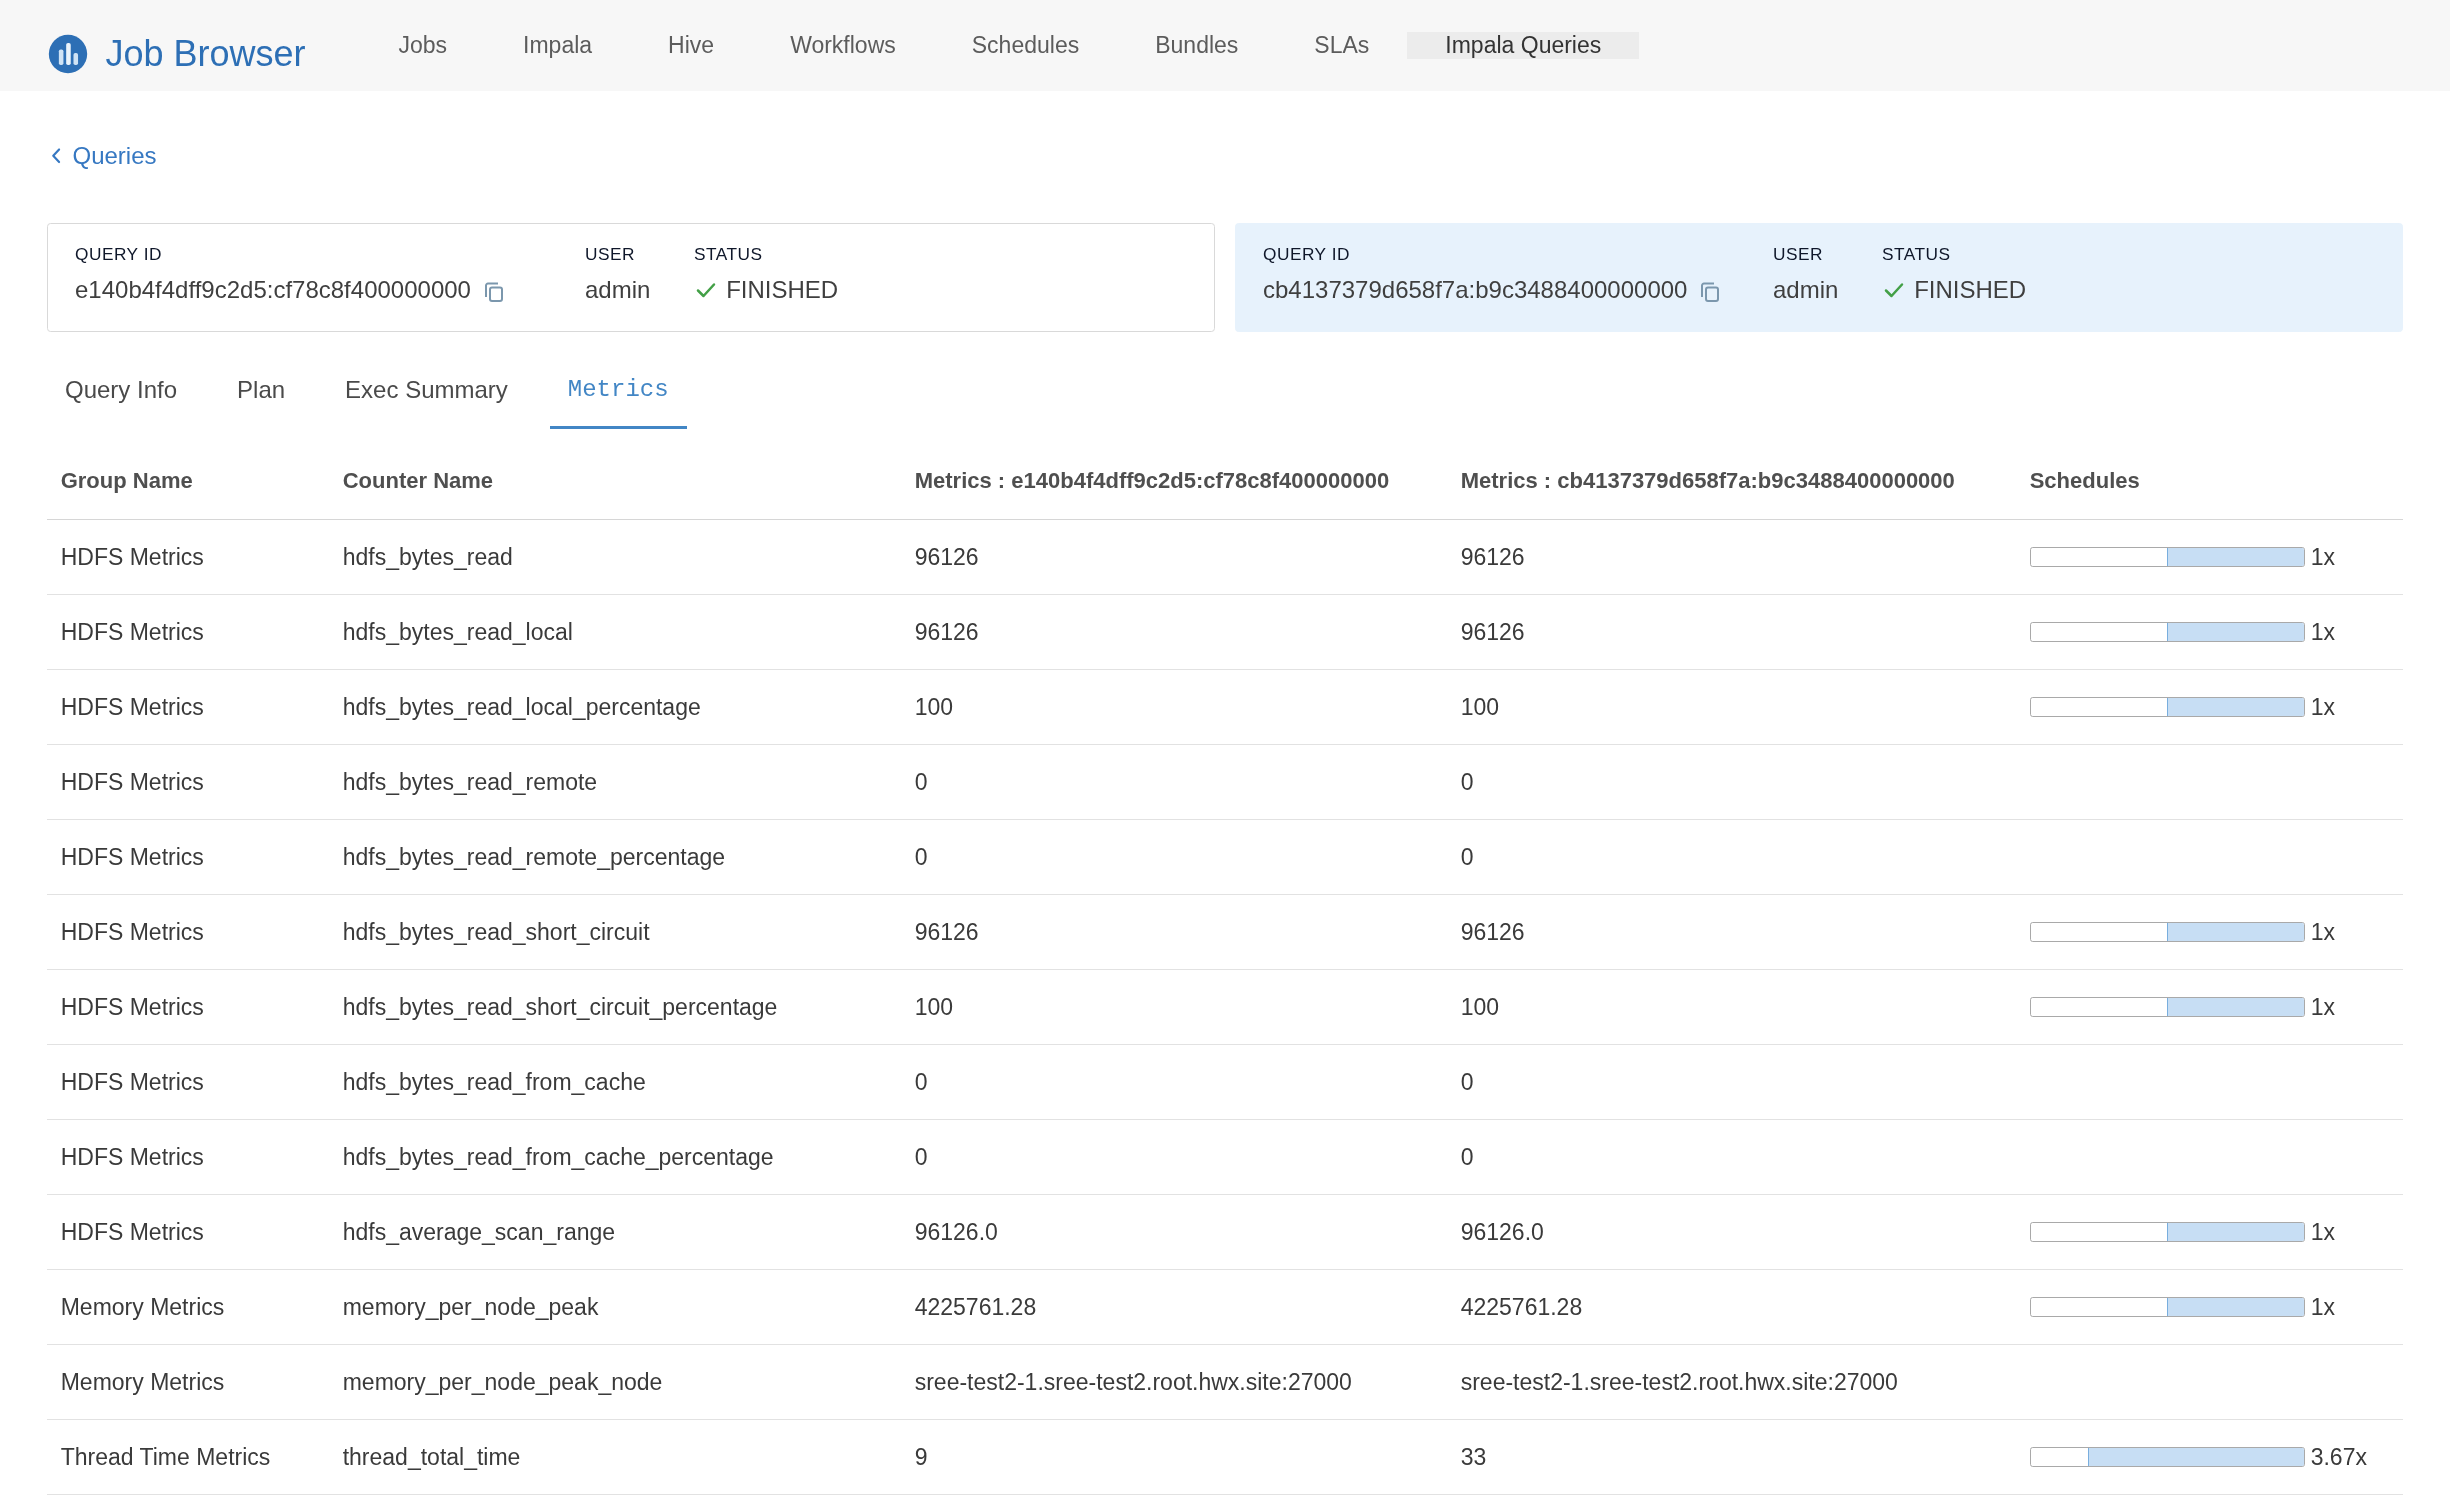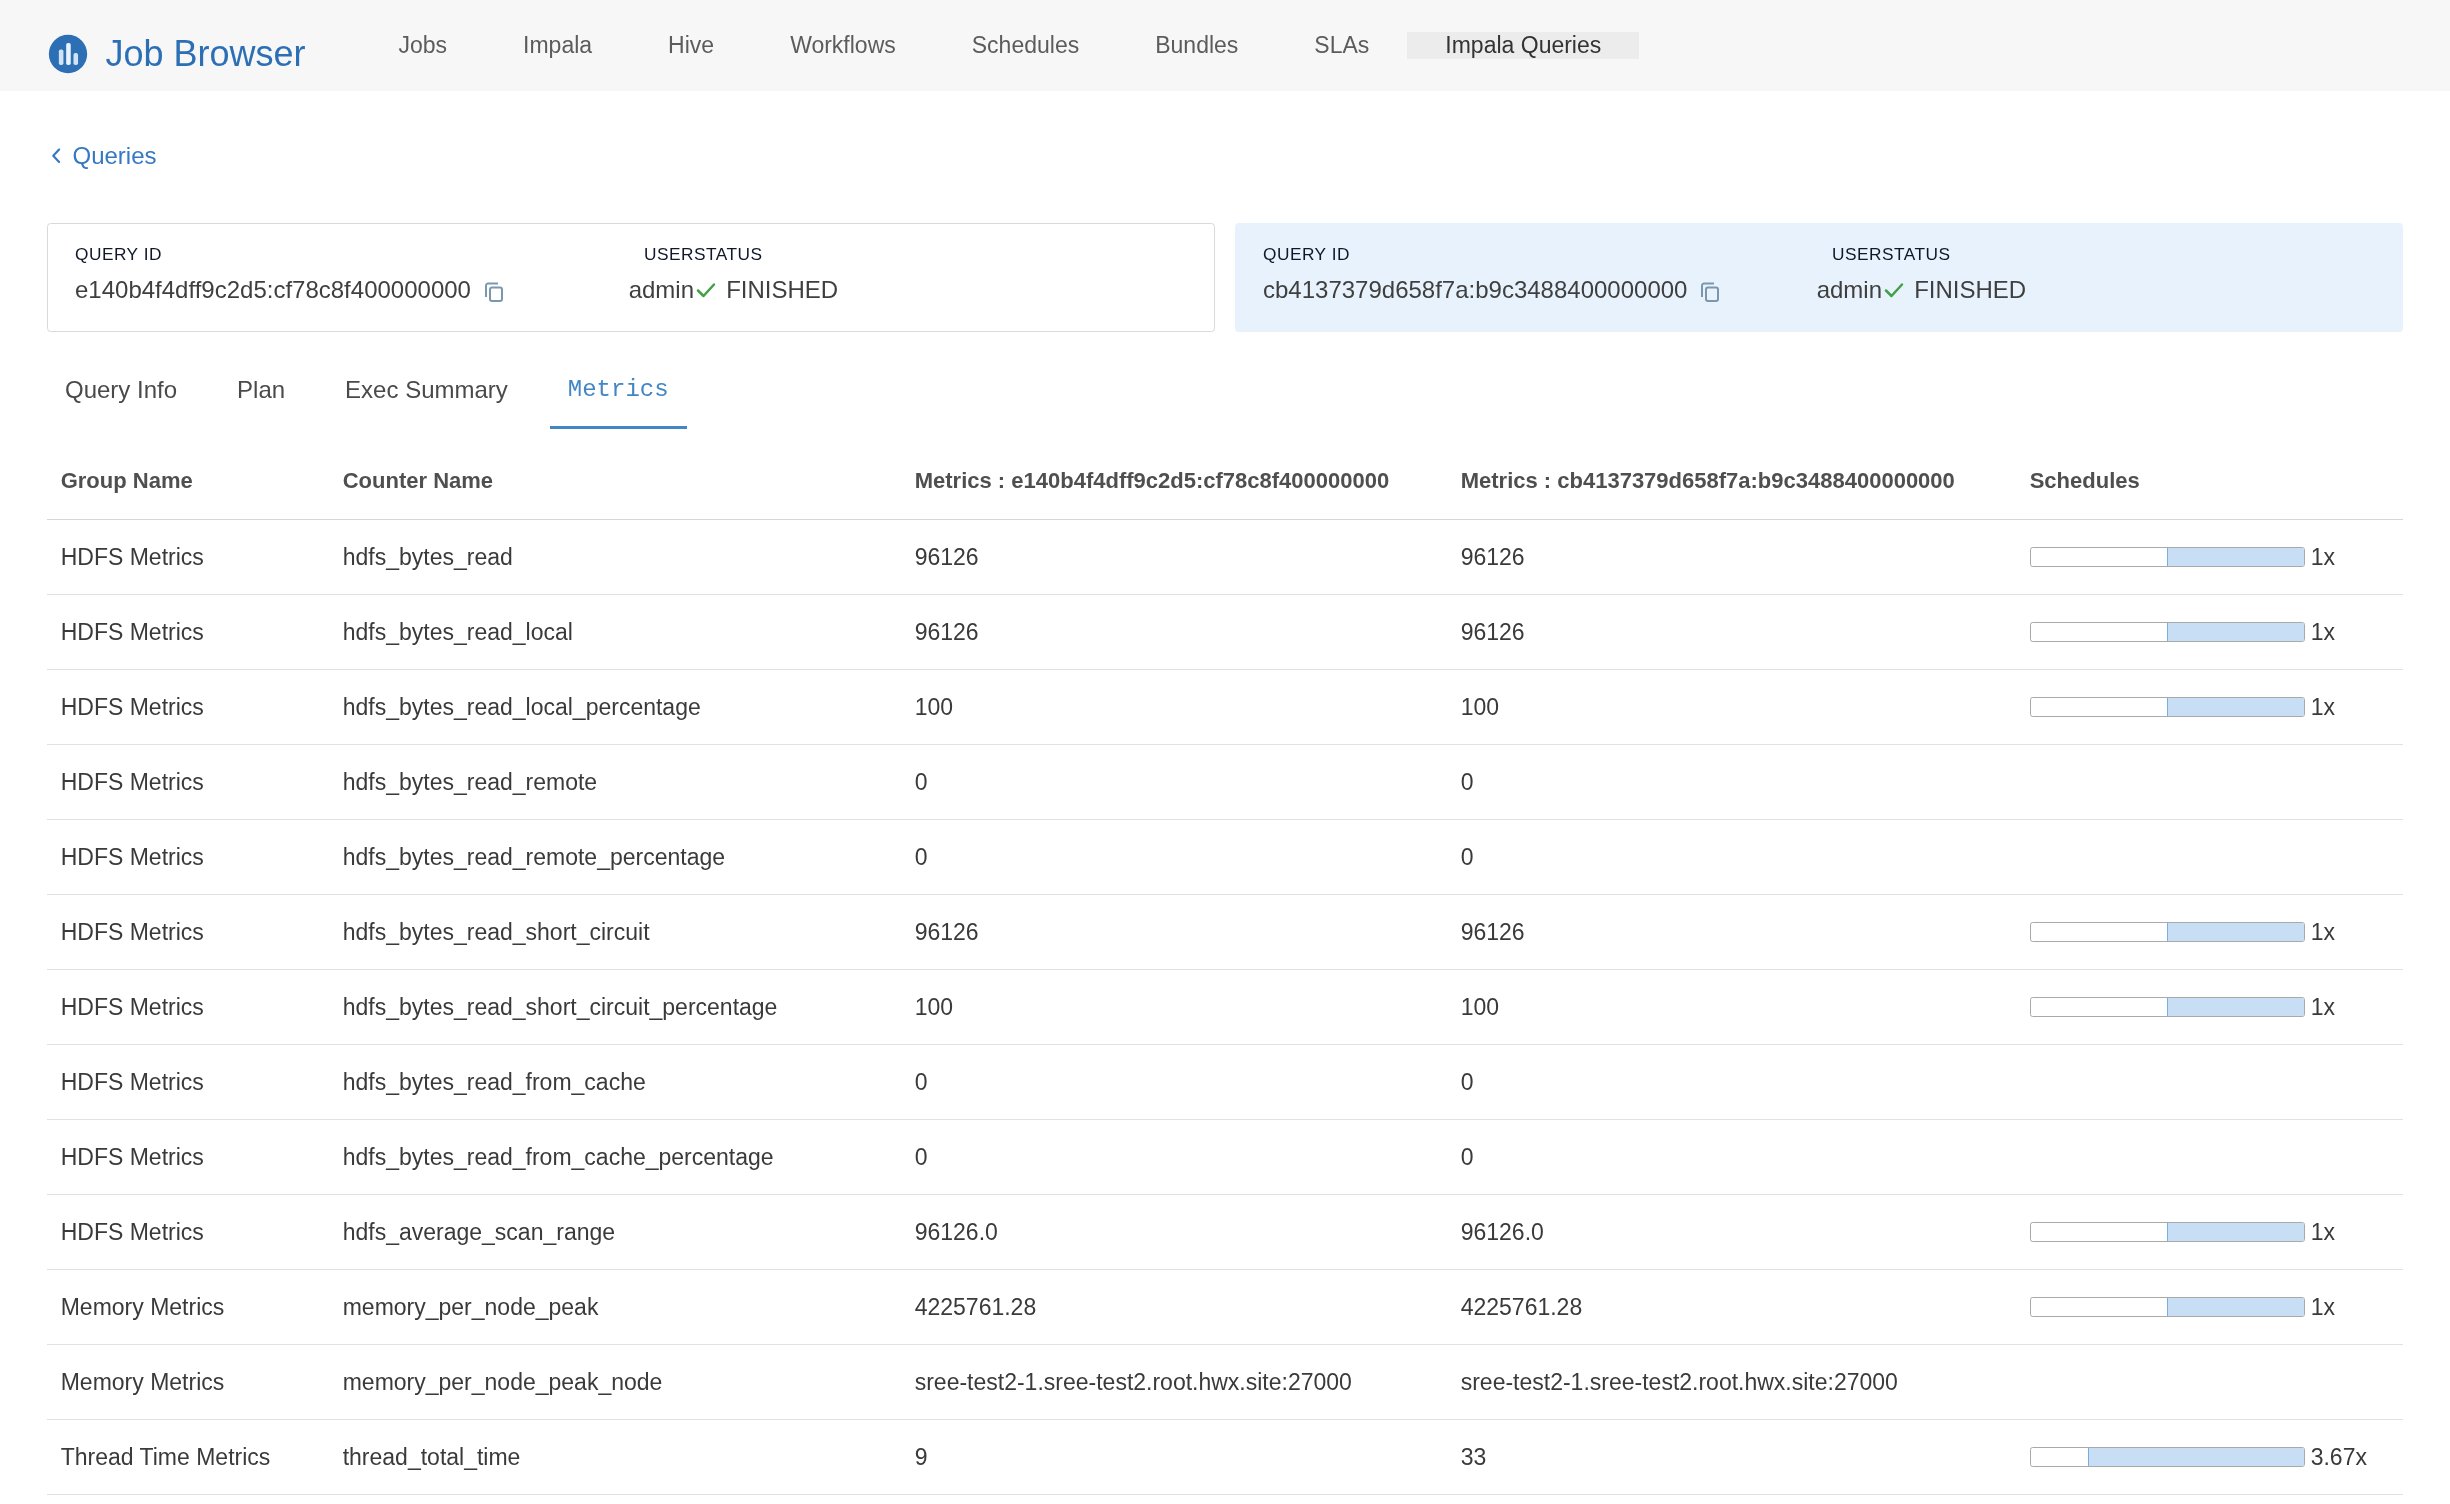--- a/index.html
+++ b/index.html
@@ -29,21 +29,21 @@
   
   .content{padding:0 47px;}
   .back-link{display:inline-flex;align-items:center;gap:5.5px;margin-top:51px;
     color:var(--link-blue);font-size:24px;cursor:pointer;text-decoration:none;}
   
   .cards-row{display:flex;gap:20px;margin-top:51px;}
   .query-card{flex:1;min-height:109px;border:0.9px solid #d9d9d9;border-radius:3.6px;background:#fff;
     padding:20px 27px;display:flex;align-items:flex-start;}
   .query-card.highlighted{background:var(--card-highlight-bg);border-color:var(--card-highlight-bg);}
   .field-qid{flex:0 0 510px;}
-  .field-user{flex:0 0 109px;text-align:right;}
+  .field-user{flex:0 0 109px;}
   .field-label{font-size:17.3px;color:#0f172a;letter-spacing:0.5px;margin-bottom:11px;}
   .field-value{font-size:24px;color:#3f3f3f;}
   .qid-row{display:flex;align-items:flex-end;gap:11px;}
   .copy-btn{display:inline-flex;cursor:pointer;}
   .status-row{display:flex;align-items:center;gap:8.2px;}
   
   .tabs{display:flex;margin-top:44px;}
   .tab{padding:0 18px 25.5px;margin-right:24px;font-size:24px;color:#4a4a4a;cursor:pointer;}
   .tab.active{color:var(--tab-active-blue);border-bottom:3.6px solid var(--tab-active-blue);padding-bottom:22px;font-family:Liberation Mono, monospace;}
   

